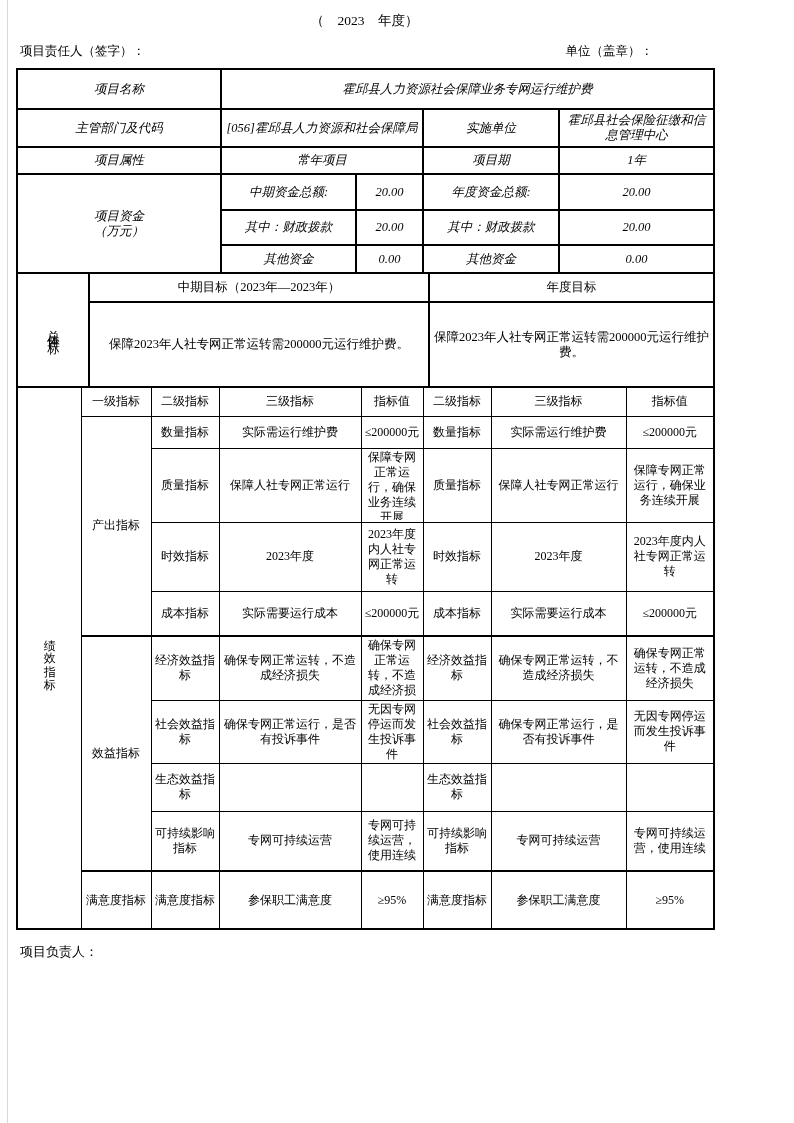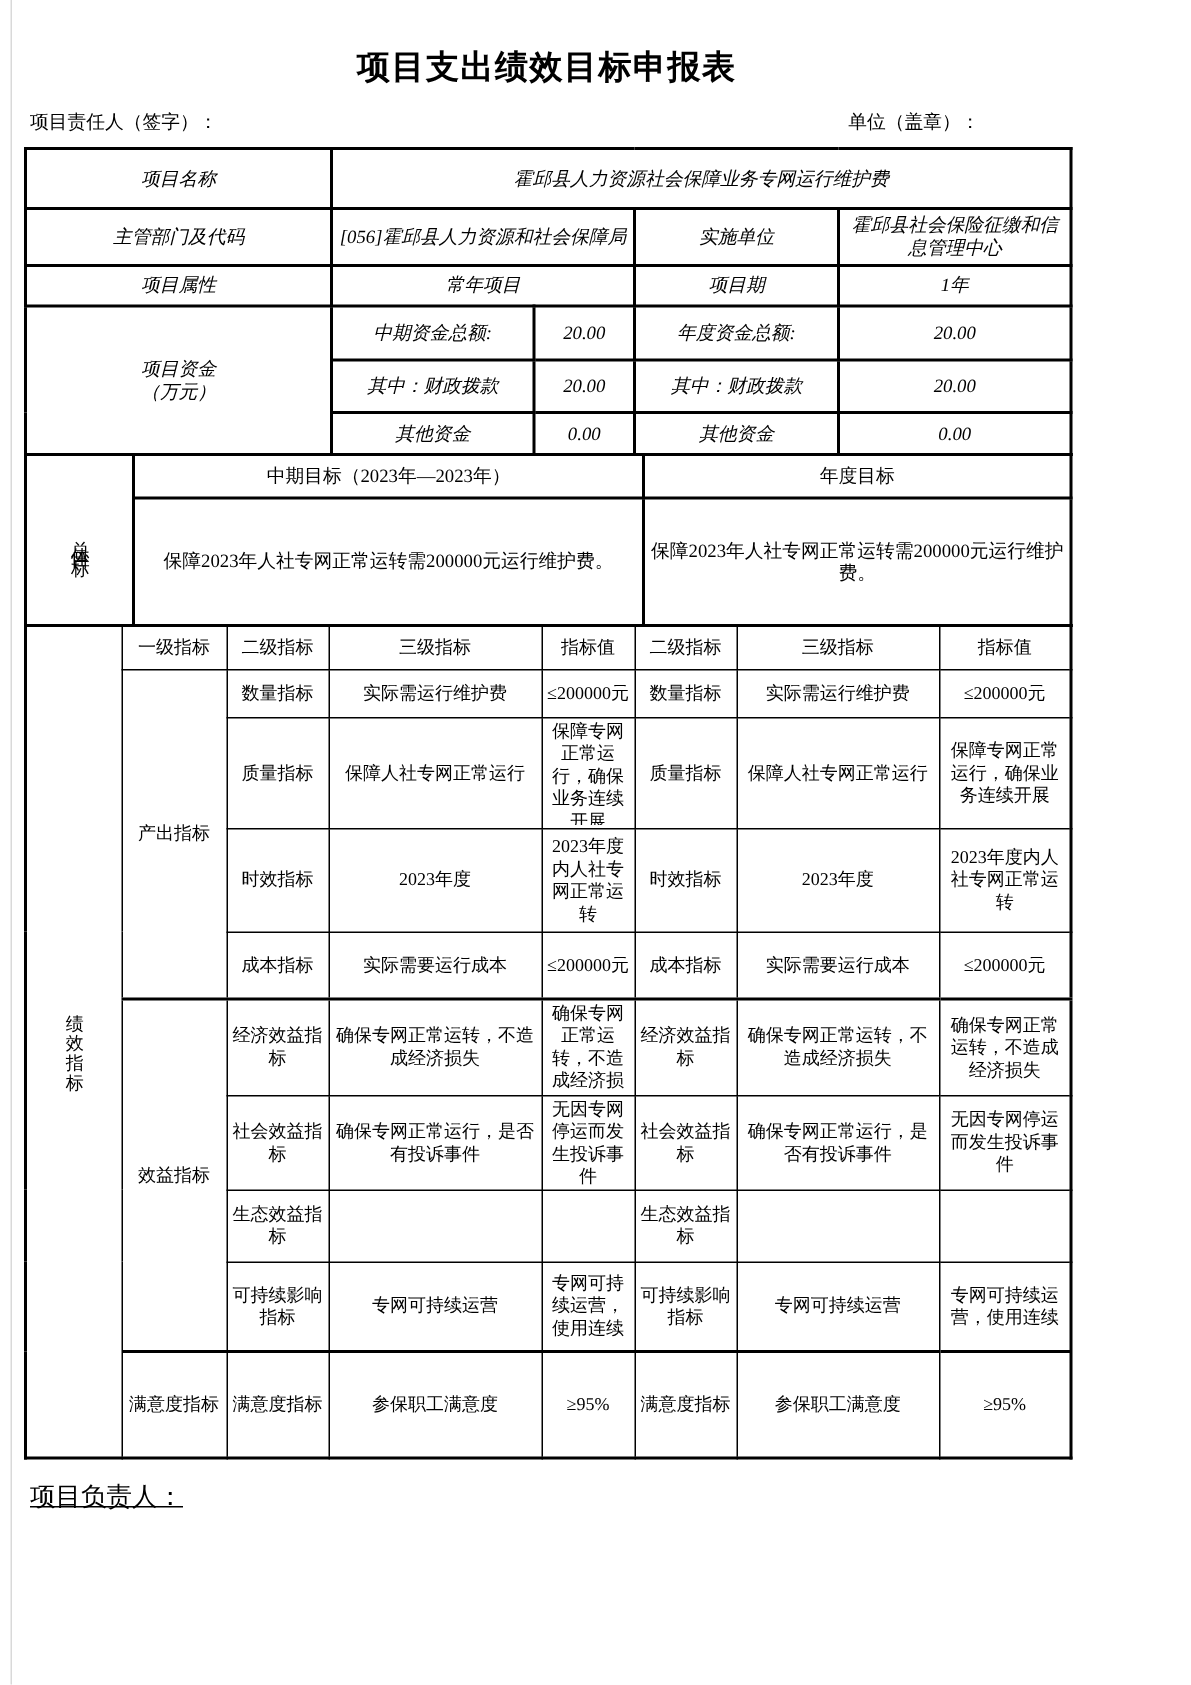--- a/index.html
+++ b/index.html
@@ -42,30 +42,30 @@
   td.lv12 { padding:0 6px; }
   td.goal-text { text-align:left; padding:2px 5px; }
 
   .clip { overflow:hidden; }
   .clip.h70 { max-height:70px; }
   .clip.h60 { max-height:60px; }
 
   tr.grp td { border-top-width:2px; }
   td.side2 { border-right-width:2px; }
 
-  .footer { margin-top:13px; padding-left:4px; font-size:17px;text-decoration:underline; }
+  .footer { margin-top:13px; padding-left:4px; font-size:13px; }
 </style>
 </head>
 <body>
 
 <div class="scan-edge"></div>
 
 <div class="page">
 
-  <div class="title">项目支出绩效目标申报表</div>
+  <div class="subtitle">（　2023　年度）</div>
 
   <div class="signrow">
     <span class="left">项目责任人（签字）：</span>
     <span class="right">单位（盖章）：</span>
   </div>
 
   <table class="t info">
     <colgroup>
       <col style="width:204px">
         <col style="width:135px">
@@ -217,21 +217,21 @@
       <td></td>
     </tr>
     <tr style="height:60px">
       <td class="lv12">可持续影响指标</td>
       <td class="lv3m">专网可持续运营</td>
       <td>专网可持续运营，使用连续</td>
       <td class="lv12">可持续影响指标</td>
       <td class="lv3a">专网可持续运营</td>
       <td>专网可持续运营，使用连续</td>
     </tr>
-    <tr class="grp" style="height:71px">
+    <tr class="grp" style="height:58px">
       <td class="lv12">满意度指标</td>
       <td class="lv12">满意度指标</td>
       <td class="lv3m">参保职工满意度</td>
       <td>≥95%</td>
       <td class="lv12">满意度指标</td>
       <td class="lv3a">参保职工满意度</td>
       <td>≥95%</td>
     </tr>
   </tbody>
     </table>

